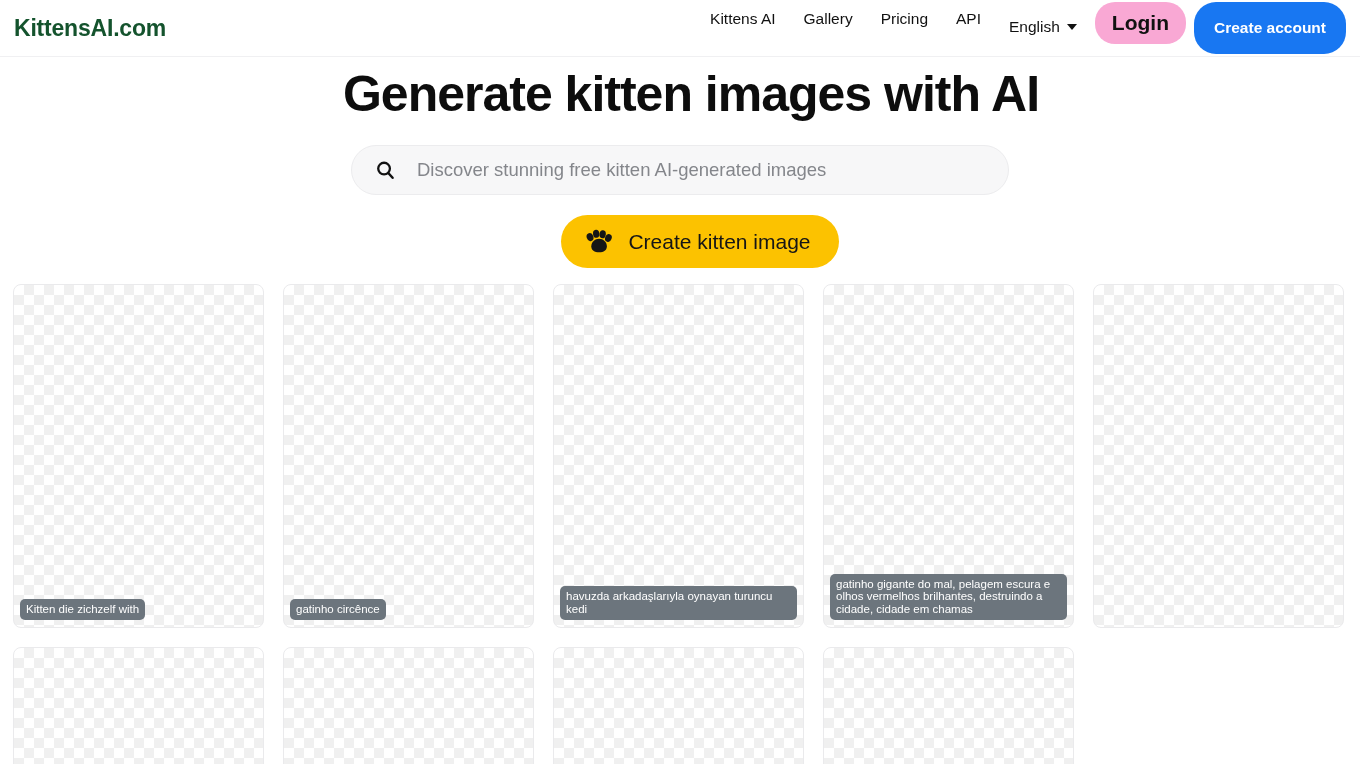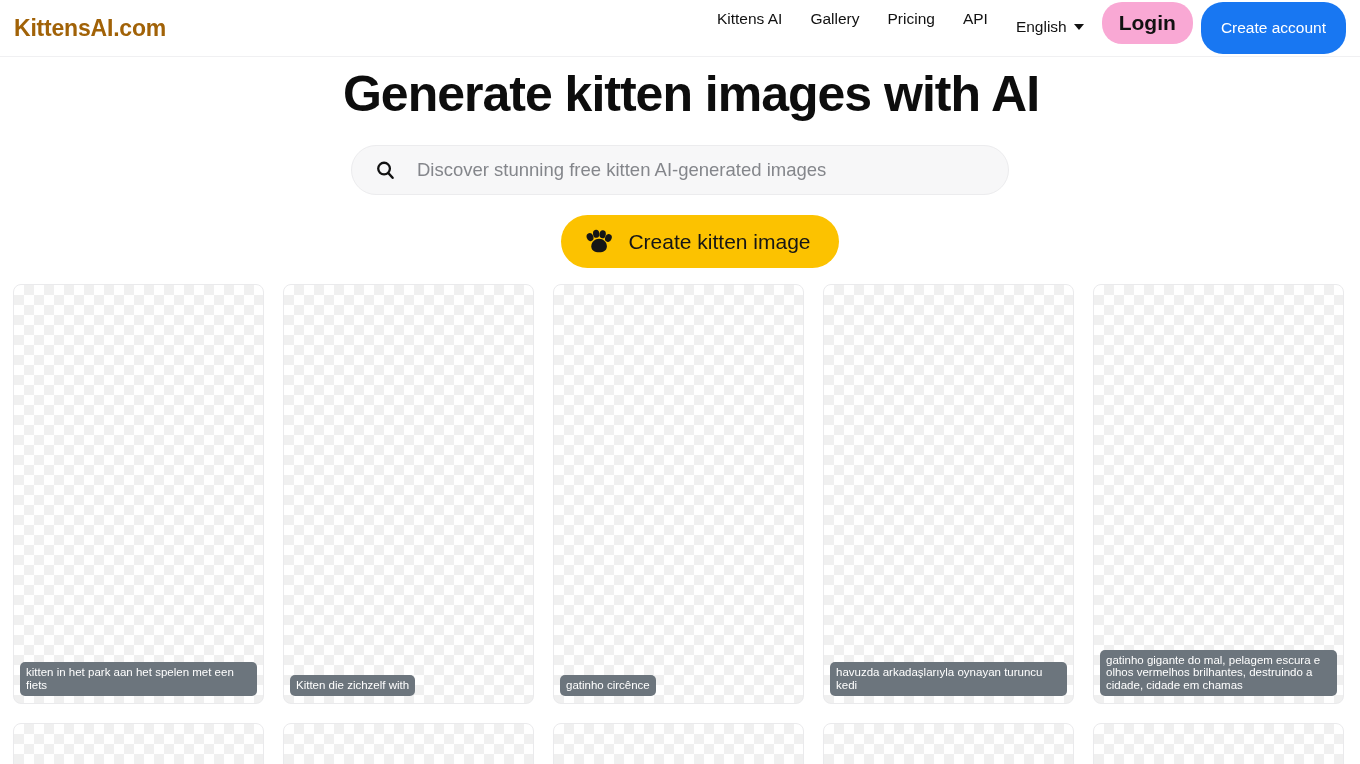--- a/index.html
+++ b/index.html
@@ -18,21 +18,21 @@
     border-bottom: 1px solid #f0f0f2;
     display: flex;
     align-items: center;
     padding: 0 14px 0 14px;
     background: #fff;
     position: relative;
   }
   .brand {
     font-size: 23px;
     font-weight: bold;
-    color: #a16207;
+    color: #14532d;
     letter-spacing: -0.2px;
     text-decoration: none;
     line-height: 1;
     white-space: nowrap;
   }
   .nav {
     margin-left: auto;
     display: flex;
     align-items: flex-start;
     gap: 0px;
@@ -71,21 +71,21 @@
     border: none;
     border-radius: 20px;
     padding: 9px 17px;
     margin-left: 6px;
     cursor: pointer;
     font-family: Liberation Sans, sans-serif;
     white-space: nowrap;
   }
   .btn-create-account {
     font-size: 15.5px;
-    font-weight: normal;
+    font-weight: bold;
     color: #ffffff;
     background: #1877f2;
     border: none;
     border-radius: 22px;
     padding: 17px 20px;
     margin-left: 8px;
     cursor: pointer;
     font-family: inherit;
     white-space: nowrap;
   }
@@ -150,21 +150,21 @@
   .gallery {
     margin-top: 16px;
     padding: 0 13px;
     display: flex;
     flex-wrap: wrap;
     gap: 19px;
   }
   .card {
     position: relative;
     width: 251px;
-    height: 420px;
+    height: 344px;
     border: 1px solid #eaeaec;
     border-radius: 8px;
     overflow: hidden;
     background-color: #ffffff;
     background-image:
       linear-gradient(45deg, #f0f0f0 25%, transparent 25%, transparent 75%, #f0f0f0 75%, #f0f0f0),
       linear-gradient(45deg, #f0f0f0 25%, transparent 25%, transparent 75%, #f0f0f0 75%, #f0f0f0);
     background-size: 20px 20px;
     background-position: 0 0, 10px 10px;
     flex: 0 0 auto;
@@ -231,23 +231,20 @@
           <path d="M15.6 10.2c4.3 0 8.1 3.6 8.1 7.7 0 4.2-3.3 6.4-8.1 6.4s-8.1-2.2-8.1-6.4c0-4.1 3.8-7.7 8.1-7.7z" fill="#161616"></path>
         </svg>
       </span>
       <span>Create kitten image</span>
     </button>
   </div>
 </div>
 
 <div class="gallery" id="gallery">
     <div class="card">
-      <div class="caption">kitten in het park aan het spelen met een fiets</div>
-    </div>
-    <div class="card">
       <div class="caption short">Kitten die zichzelf with</div>
     </div>
     <div class="card">
       <div class="caption short">gatinho circênce</div>
     </div>
     <div class="card">
       <div class="caption">havuzda arkadaşlarıyla oynayan turuncu kedi</div>
     </div>
     <div class="card">
       <div class="caption">gatinho gigante do mal, pelagem escura e olhos vermelhos brilhantes, destruindo a cidade, cidade em chamas</div>

